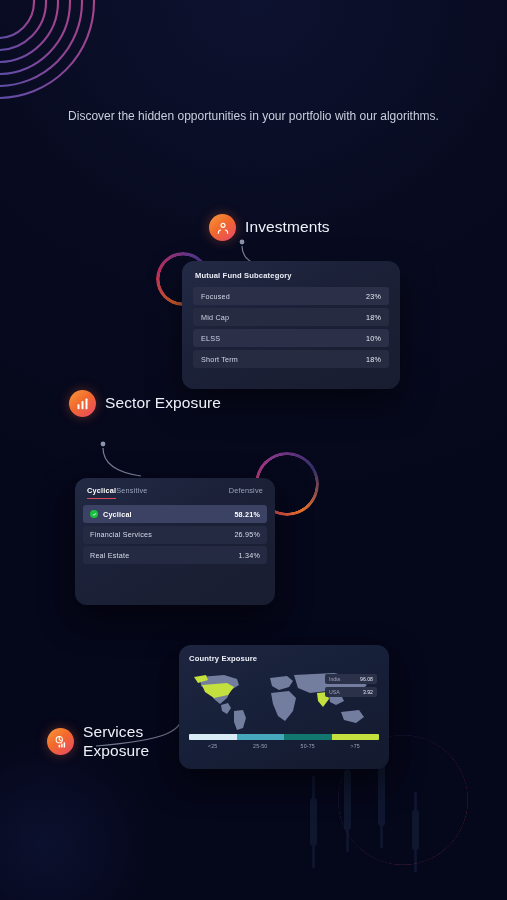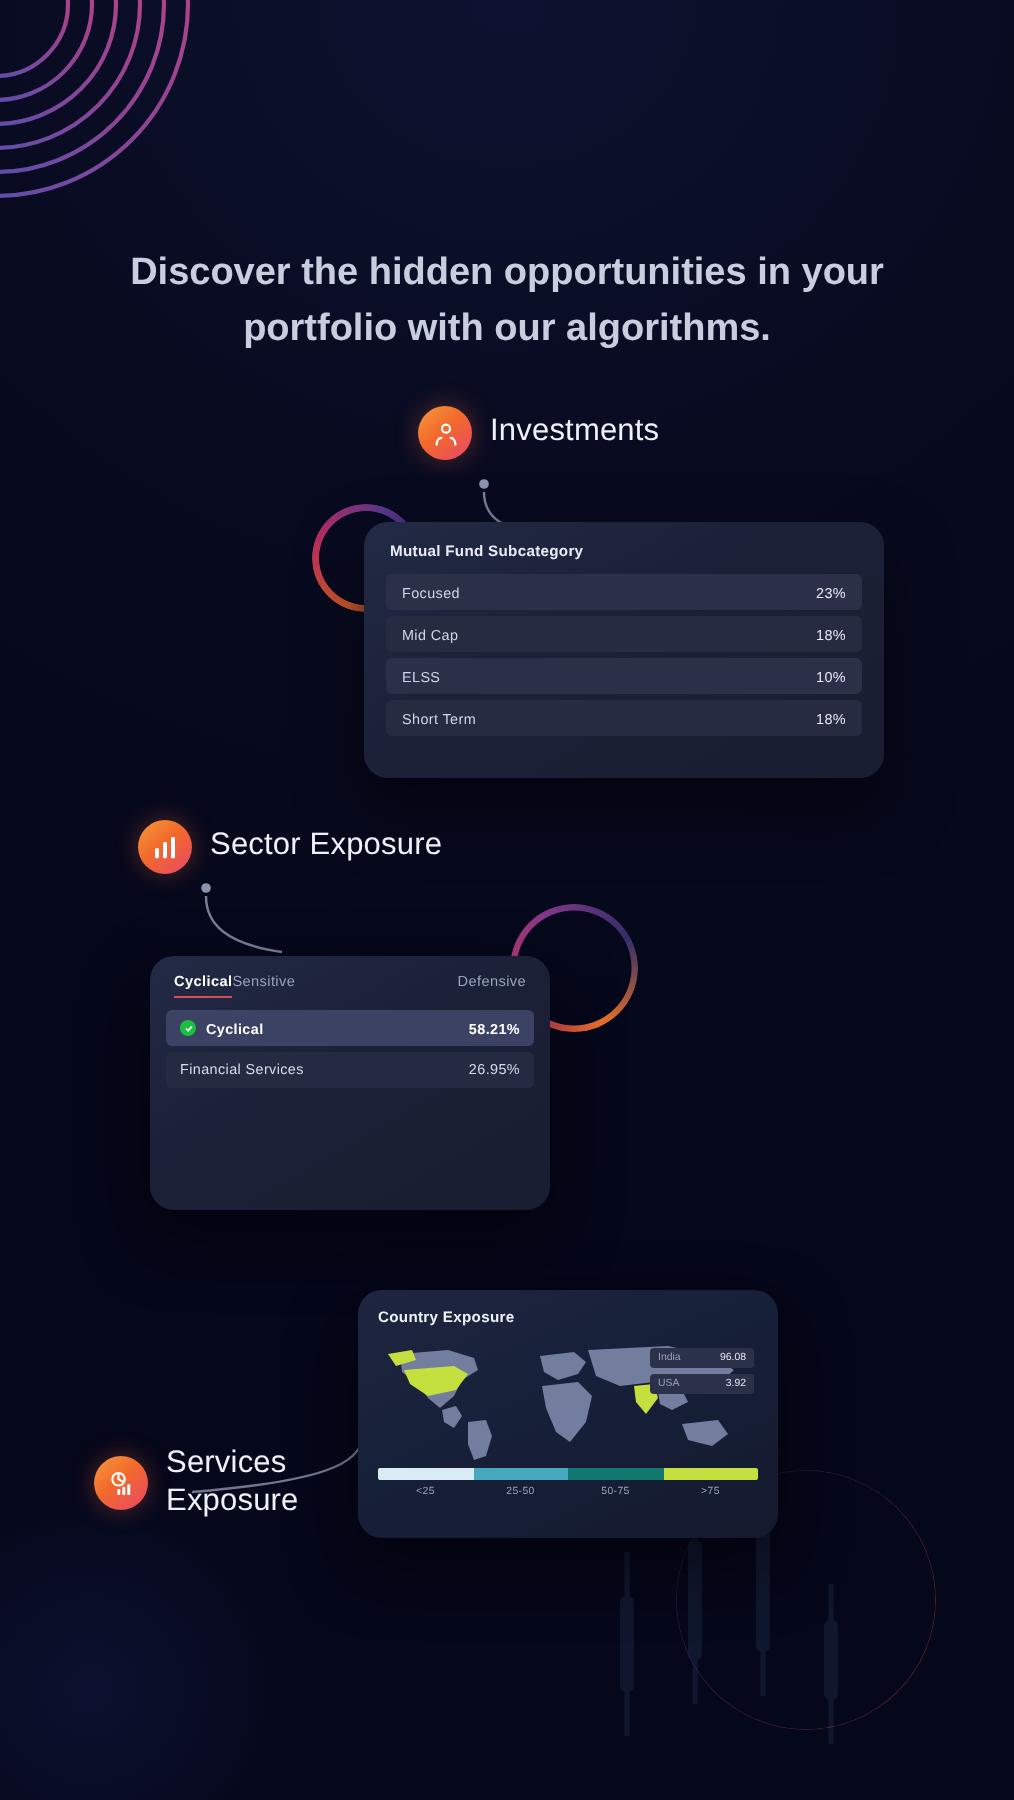--- a/index.html
+++ b/index.html
@@ -86,25 +86,25 @@
   }
   .title .accent {
     background: linear-gradient(90deg, #f5831f 0%, #f2682e 55%, #ef5f55 100%);
     -webkit-background-clip: text;
     background-clip: text;
     color: transparent;
   }
   .title .plain { color: #ffffff; }
 
   .subtitle {
-    margin-top: 27px;
-    font-size: 19px;
+    margin-top: 12px;
+    font-size: 12px;
     line-height: 1.45;
     color: #c9cede;
-    font-weight: 700;
+    font-weight: 400;
     padding: 0 48px;
   }
 
   
   .label-row { position: absolute; display: flex; align-items: center; gap: 9px; }
 
   .chip-icon {
     width: 27px; height: 27px;
     border-radius: 50%;
     background: linear-gradient(140deg, #f79a3c 0%, #f2692c 45%, #e8476a 100%);
@@ -115,42 +115,42 @@
   .chip-icon svg { display: block; }
 
   .chip-text {
     color: #eef1f8;
     font-size: 15.5px;
     font-weight: 500;
     letter-spacing: .1px;
     line-height: 1.22;
   }
 
-  .label-investments { left: 209px; top: 203px; }
-  .label-sector { left: 69px; top: 410px; }
+  .label-investments { left: 209px; top: 214px; }
+  .label-sector { left: 69px; top: 390px; }
   .label-country { left: 47px; top: 723px; }
   .label-country .chip-text { white-space: pre-line; }
 
   
   .connector { position: absolute; pointer-events: none; }
   .conn-invest { left: 236px; top: 238px; }
   .conn-sector { left: 97px; top: 440px; }
   .conn-country { left: 92px; top: 706px; }
 
   
   .card {
     position: absolute;
     border-radius: 12px;
     background: linear-gradient(150deg, #232a45 0%, #1b2138 40%, #191d30 100%);
     box-shadow: 0 14px 32px rgba(0,0,0,.5);
     overflow: hidden;
   }
 
   
-  .card-investments { left: 182px; top: 261px; width: 260px; height: 128px; padding: 10px 11px 9px; }
+  .card-investments { left: 182px; top: 261px; width: 218px; height: 128px; padding: 10px 11px 9px; }
 
   .card-title {
     color: #e9ecf6;
     font-size: 7.6px;
     font-weight: 700;
     letter-spacing: .15px;
     margin-bottom: 7px;
     padding-left: 2px;
   }
 
@@ -345,20 +345,26 @@
       </span>
       <span class="sec-val">58.21%</span>
     </div>
 
     <div class="sec-row">
       <span class="sec-left">
           <span class="sec-name">Financial Services</span>
         </span>
       <span class="sec-val">26.95%</span>
     </div>
+    <div class="sec-row">
+      <span class="sec-left">
+          <span class="sec-name">Real Estate</span>
+        </span>
+      <span class="sec-val">1.34%</span>
+    </div>
   </div>
 
   <div class="label-row label-country">
     <span class="chip-icon">
       <svg width="15" height="15" viewBox="0 0 24 24" fill="none" stroke="#ffffff" stroke-width="1.7">
         <circle cx="10" cy="9" r="5"></circle>
         <path d="M10 4v5l3.5 2" stroke-linecap="round"></path>
         <g fill="#ffffff" stroke="none">
           <rect x="9" y="17" width="2.4" height="4.5" rx=".8"></rect>
           <rect x="13" y="15" width="2.4" height="6.5" rx=".8"></rect>

